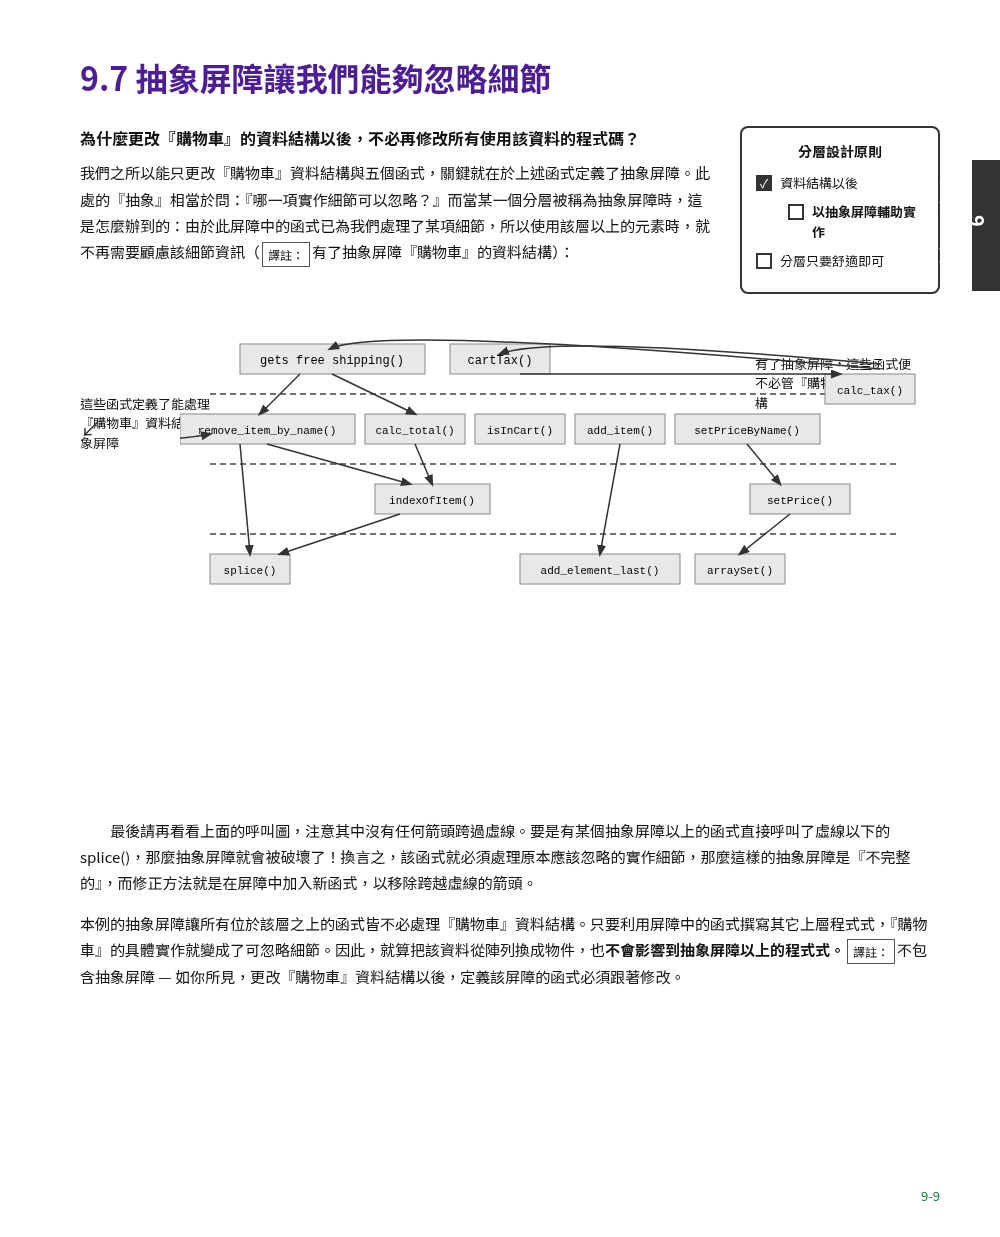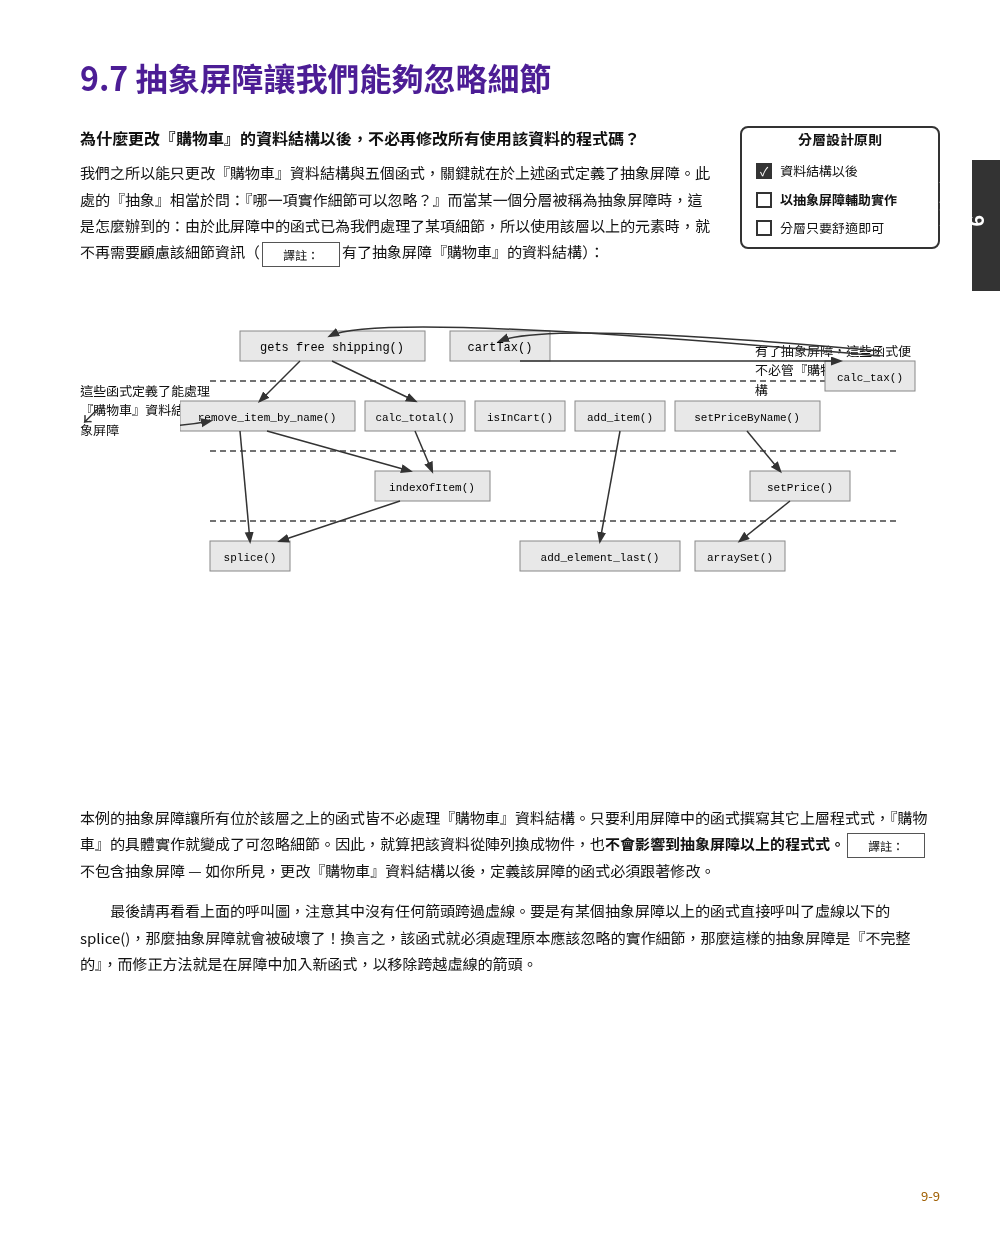--- a/index.html
+++ b/index.html
@@ -38,21 +38,21 @@
       font-weight: bold;
       margin-bottom: 8px;
     }
 
     
     .page-number {
       position: absolute;
       bottom: 30px;
       right: 60px;
       font-size: 13px;
-      color: #a16207;
+      color: #15803d;
     }
 
     
     .section-title {
       font-size: 32px;
       font-weight: bold;
       margin-bottom: 22px;
       margin-top: 10px;
       color: #4c1d95;
     }
@@ -64,21 +64,21 @@
       margin-bottom: 16px;
     }
     .main-text {
       flex: 1;
     }
     .sidebar-box {
       width: 200px;
       flex-shrink: 0;
       border: 2px solid #333;
       border-radius: 8px;
-      padding: 0 14px;
+      padding: 12px 14px;
       font-size: 13px;
       line-height: 1.6;
       height: fit-content;
     }
     .sidebar-box-title {
       font-weight: bold;
       font-size: 14px;
       text-align: center;
       margin-bottom: 10px;
     }
@@ -99,20 +99,21 @@
       justify-content: center;
       background: #fff;
     }
     .checkbox.checked {
       background: #333;
       color: #fff;
       font-size: 12px;
     }
     .sidebar-box-item.bold-text {
       font-weight: bold;
+      margin-left: 32px;
     }
 
     
     .sub-heading {
       font-size: 16px;
       font-weight: bold;
       margin-bottom: 10px;
       line-height: 1.5;
     }
 
@@ -122,21 +123,21 @@
       line-height: 1.75;
     }
     .paragraph.no-indent {
       text-indent: 0;
     }
 
     
     .note-inline {
       display: inline-block;
       border: 1.5px solid #555;
-      padding: 1px 20px;
+      padding: 1px 5px;
       font-size: 12px;
       margin: 0 2px;
       vertical-align: middle;
     }
 
     
     .diagram-section {
       margin: 20px 0 24px 0;
       position: relative;
     }
@@ -278,19 +279,19 @@
       <path d="M 700,50 Q 370,20 320,40" stroke="#333" stroke-width="1.5" fill="none" marker-end="url(#arrow)"></path>
       <path d="M 700,55 Q 200,10 150,35" stroke="#333" stroke-width="1.5" fill="none" marker-end="url(#arrow)"></path>
     </svg>
 
     <div style="position:absolute; left:0; top:95px; font-size:22px; color:#333;">↙</div>
 
   </div>
 </div>
 
 <div class="bottom-content">
+  <p class="paragraph">
+    最後請再看看上面的呼叫圖，注意其中沒有任何箭頭跨過虛線。要是有某個抽象屏障以上的函式直接呼叫了虛線以下的 splice()，那麼抽象屏障就會被破壞了！換言之，該函式就必須處理原本應該忽略的實作細節，那麼這樣的抽象屏障是『不完整的』，而修正方法就是在屏障中加入新函式，以移除跨越虛線的箭頭。
+  </p>
   <p class="paragraph no-indent">
     本例的抽象屏障讓所有位於該層之上的函式皆不必處理『購物車』資料結構。只要利用屏障中的函式撰寫其它上層程式式，『購物車』的具體實作就變成了可忽略細節。因此，就算把該資料從陣列換成物件，也<span class="inline-bold">不會影響到抽象屏障以上的程式式。</span><span class="note-inline">譯註：</span>不包含抽象屏障 — 如你所見，更改『購物車』資料結構以後，定義該屏障的函式必須跟著修改。
   </p>
-  <p class="paragraph">
-    最後請再看看上面的呼叫圖，注意其中沒有任何箭頭跨過虛線。要是有某個抽象屏障以上的函式直接呼叫了虛線以下的 splice()，那麼抽象屏障就會被破壞了！換言之，該函式就必須處理原本應該忽略的實作細節，那麼這樣的抽象屏障是『不完整的』，而修正方法就是在屏障中加入新函式，以移除跨越虛線的箭頭。
-  </p>
 </div>
 
 </body></html>

